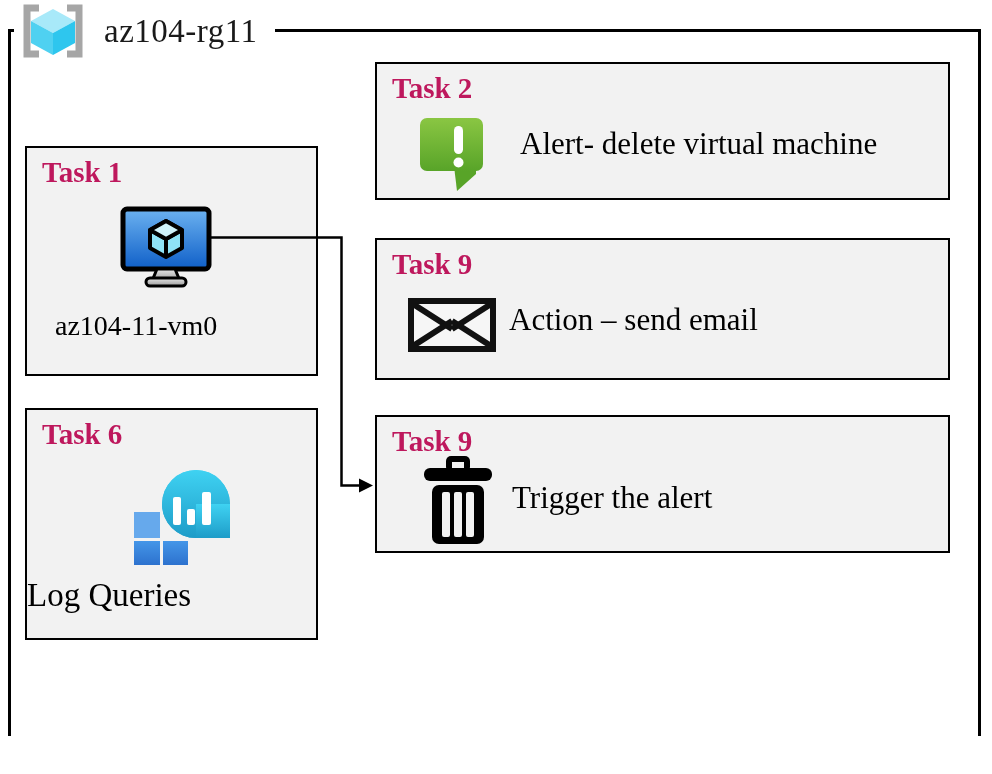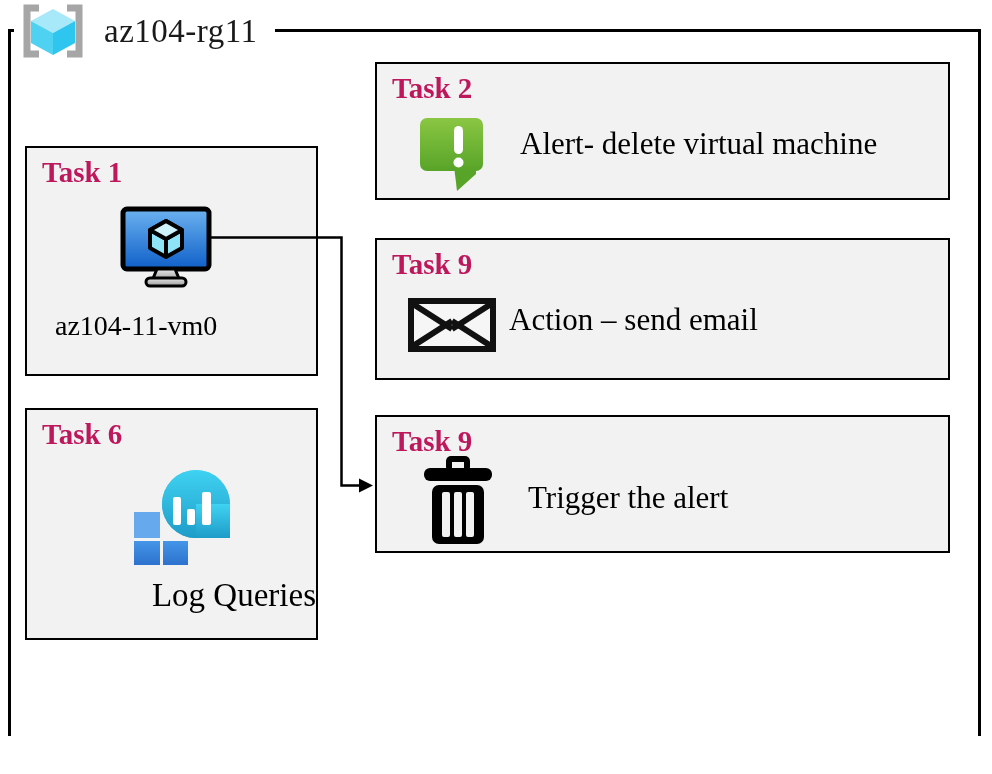--- a/index.html
+++ b/index.html
@@ -103,21 +103,21 @@
         <rect x="31" y="75" width="25" height="24" fill="url(#sqGrad)"></rect>
         <circle cx="64" cy="38" r="34" fill="url(#balloonGrad)"></circle>
         <path d="M64,38 H98 V72 H64 Z" fill="#1FA0CB"></path>
         <path d="M64,38 m0,-34 a34,34 0 0 1 0,68 a34,34 0 0 1 0,-68" fill="url(#balloonGrad)"></path>
         <polygon points="64,38 98,38 98,72 64,72" fill="url(#balloonGrad)"></polygon>
         <rect x="41" y="31" width="8" height="28" rx="2" fill="#fff"></rect>
         <rect x="55" y="43" width="8" height="16" rx="2" fill="#fff"></rect>
         <rect x="70" y="26" width="9" height="33" rx="2" fill="#fff"></rect>
       </svg>
     </span>
-    <div class="task-label" style="left:0;top:167px;width:100%;text-align:right;font-size:33px;">Log Queries</div>
+    <div class="task-label" style="left:0;top:167px;width:100%;text-align:left;font-size:33px;">Log Queries</div>
   </div>
 
   <div class="task-box" id="box-task2">
     <div class="task-header">Task 2</div>
     <span class="icon" style="left:41px;top:52px;">
       <svg width="68" height="78" viewBox="0 0 68 78">
         <defs>
           <linearGradient id="greenGrad" x1="0" y1="0" x2="0" y2="1">
             <stop offset="0" stop-color="#8AC643"></stop>
               <stop offset="1" stop-color="#58A428"></stop>
@@ -151,21 +151,21 @@
       <svg width="72" height="92" viewBox="0 0 72 92">
         <rect x="24" y="2" width="24" height="16" rx="5" fill="#000"></rect>
         <rect x="30" y="8" width="12" height="8" fill="#f2f2f2"></rect>
         <rect x="2" y="14" width="68" height="13" rx="6" fill="#000"></rect>
         <rect x="10" y="31" width="52" height="59" rx="7" fill="#000"></rect>
         <rect x="20" y="38" width="8" height="45" rx="2" fill="#f2f2f2"></rect>
         <rect x="32" y="38" width="8" height="45" rx="2" fill="#f2f2f2"></rect>
         <rect x="44" y="38" width="8" height="45" rx="2" fill="#f2f2f2"></rect>
       </svg>
     </span>
-    <div class="task-label" style="left:151px;top:63px;">Trigger the alert</div>
+    <div class="task-label" style="left:135px;top:63px;">Trigger the alert</div>
   </div>
 
 
   <svg id="connector-svg" width="992" height="774">
     <path d="M208,237.5 H341.5 V485.5 H360" fill="none" stroke="#000" stroke-width="2.5"></path>
     <polygon points="359,478.5 373,485.5 359,492.5" fill="#000"></polygon>
   </svg>
 
 </div>
 

